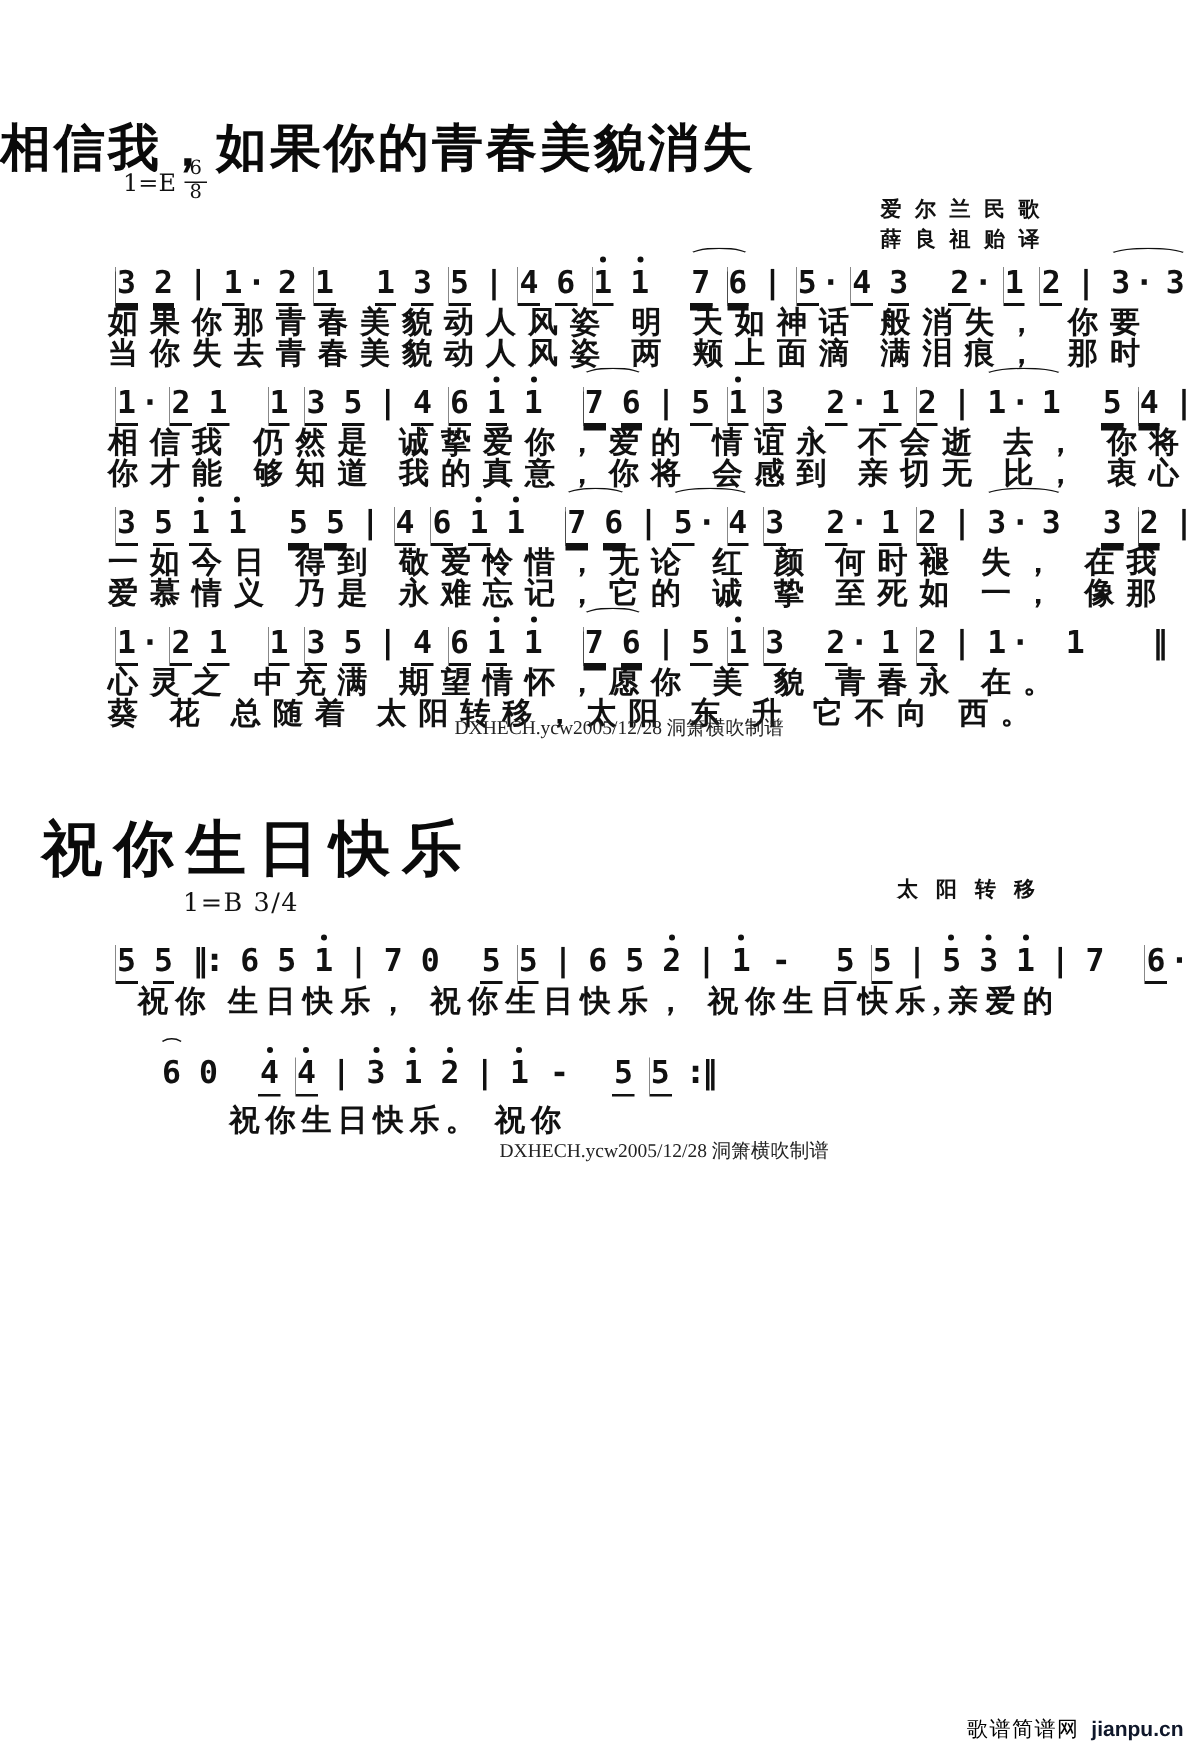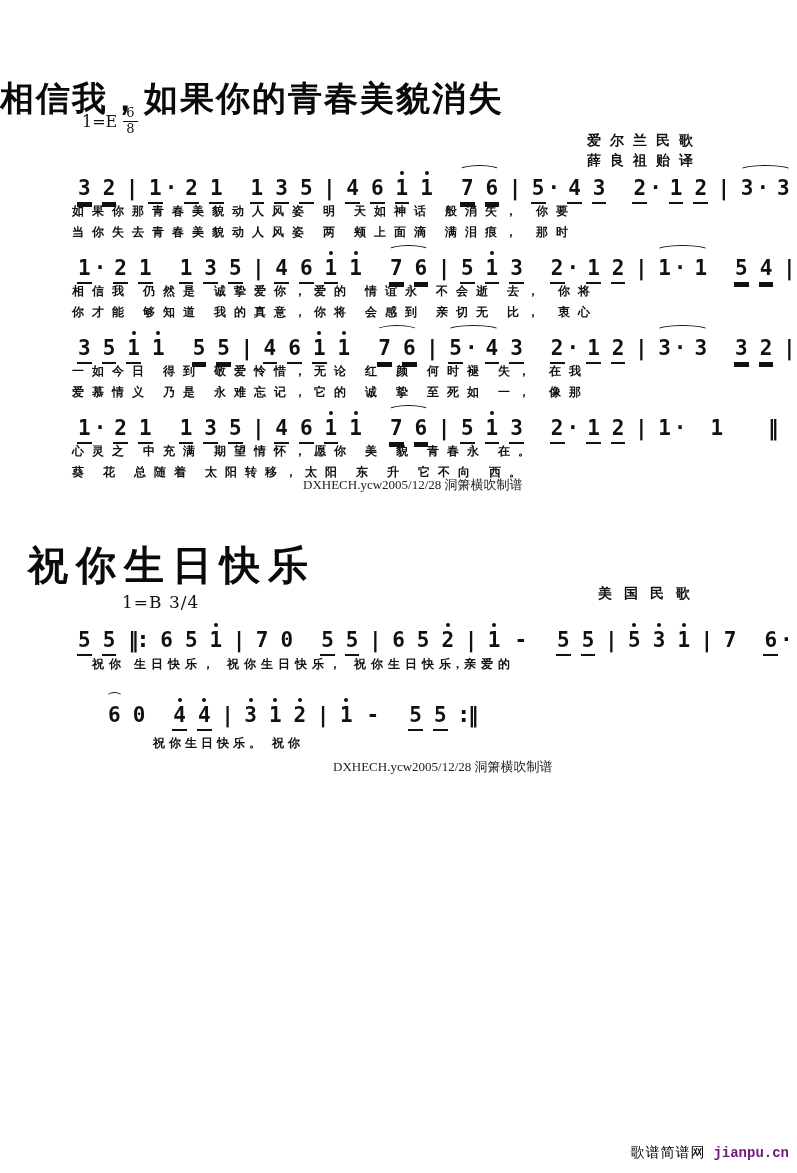--- a/index.html
+++ b/index.html
@@ -36,34 +36,34 @@
   .ndot{display:inline-block;margin:0 2px 0 -3px;font-weight:700;}
   .dash{display:inline-block;margin:0 8px;}
   .gap{display:inline-block;width:16px;}
   .bar{display:inline-block;margin:0 7px;font-family:"DejaVu Sans",sans-serif;font-weight:700;}
   .grp{display:inline-block;position:relative;}
   .grp.slur::before{content:"";position:absolute;left:4px;right:4px;top:-11px;height:9px;
                     border:1.6px solid transparent;border-top-color:#111;
                     border-radius:100% 100% 0 0;}
 
   
-  .lyr{position:absolute;white-space:nowrap;font-weight:700;font-size:12px;
+  .lyr{position:absolute;white-space:nowrap;font-weight:700;font-size:20px;
        letter-spacing:8px;color:#111;line-height:1;}
   .lyr.s2a{letter-spacing:5px;}
   .lyr.s2b{letter-spacing:4px;}
 
   
   .tfooter{position:absolute;font-size:13px;font-weight:400;color:#222;
            font-family:"Liberation Serif",serif;white-space:nowrap;}
 
   
   .watermark{position:absolute;right:8px;top:1144px;font-size:14px;white-space:nowrap;
              font-family:"Liberation Sans",sans-serif;}
   .wm-site{color:#000000;letter-spacing:1px;}
-  .wm-link{color:#701a75;font-weight:700;text-decoration:none;margin-left:4px;font-family:Liberation Mono, monospace;}
+  .wm-link{color:#0f172a;font-weight:700;text-decoration:none;margin-left:4px;}
 </style>
 </head>
 <body>
 
 <div class="page">
 
   <div class="song-title t1">相信我，如果你的青春美貌消失</div>
 
   <div class="keysig k1">
     <span>1=E</span>
@@ -94,21 +94,21 @@
   <div class="lyr" style="left:72px;top:445px;">心灵之 中充满 期望情怀，愿你 美 貌 青春永 在。</div>
   <div class="lyr" style="left:72px;top:466px;">葵 花 总随着 太阳转移，太阳 东 升 它不向 西。</div>
 
   <div class="tfooter" style="left:303px;top:476px;">DXHECH.ycw2005/12/28  洞箫横吹制谱</div>
 
   <div class="song-title t2">祝你生日快乐</div>
 
   <div class="keysig k2">1=B  3/4</div>
 
   <div class="credits c2">
-    <div>美国民歌</div>
+    <div>太阳转移</div>
   </div>
 
   <div class="mline" style="left:72px;top:628px;"><span class="note u1">5</span><span class="note u1">5</span><span class="bar">‖:</span><span class="note u0">6</span><span class="note u0">5</span><span class="note u0 up">1</span><span class="bar">|</span><span class="note u0">7</span><span class="note u0">0</span><span class="gap"></span><span class="note u1">5</span><span class="note u1">5</span><span class="bar">|</span><span class="note u0">6</span><span class="note u0">5</span><span class="note u0 up">2</span><span class="bar">|</span><span class="note u0 up">1</span><span class="dash">-</span><span class="gap"></span><span class="note u1">5</span><span class="note u1">5</span><span class="bar">|</span><span class="note u0 up">5</span><span class="note u0 up">3</span><span class="note u0 up">1</span><span class="bar">|</span><span class="note u0">7</span><span class="gap"></span><span class="note u1">6</span><span class="ndot">·</span></div>
   <div class="lyr s2a" style="left:92px;top:658px;">祝你 生日快乐， 祝你生日快乐， 祝你生日快乐,亲爱的</div>
 
   <div class="mline" style="left:102px;top:703px;"><span class="grp slur"><span class="note u0">6</span></span><span class="note u0">0</span><span class="gap"></span><span class="note u1 up">4</span><span class="note u1 up">4</span><span class="bar">|</span><span class="note u0 up">3</span><span class="note u0 up">1</span><span class="note u0 up">2</span><span class="bar">|</span><span class="note u0 up">1</span><span class="dash">-</span><span class="gap"></span><span class="note u1">5</span><span class="note u1">5</span><span class="bar">:‖</span></div>
   <div class="lyr s2b" style="left:153px;top:737px;">祝你生日快乐。 祝你</div>
 
   <div class="tfooter" style="left:333px;top:758px;">DXHECH.ycw2005/12/28  洞箫横吹制谱</div>
 

